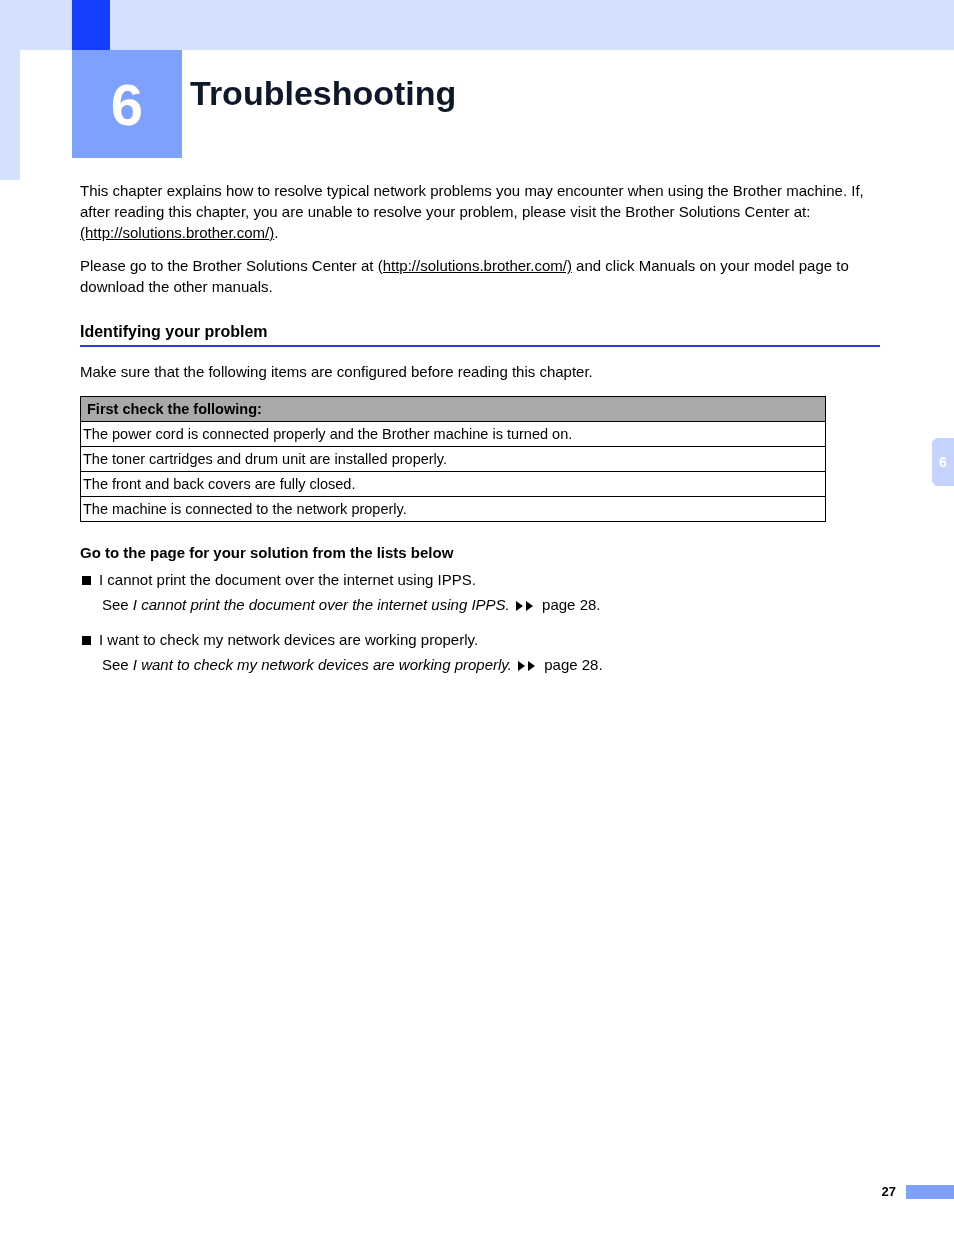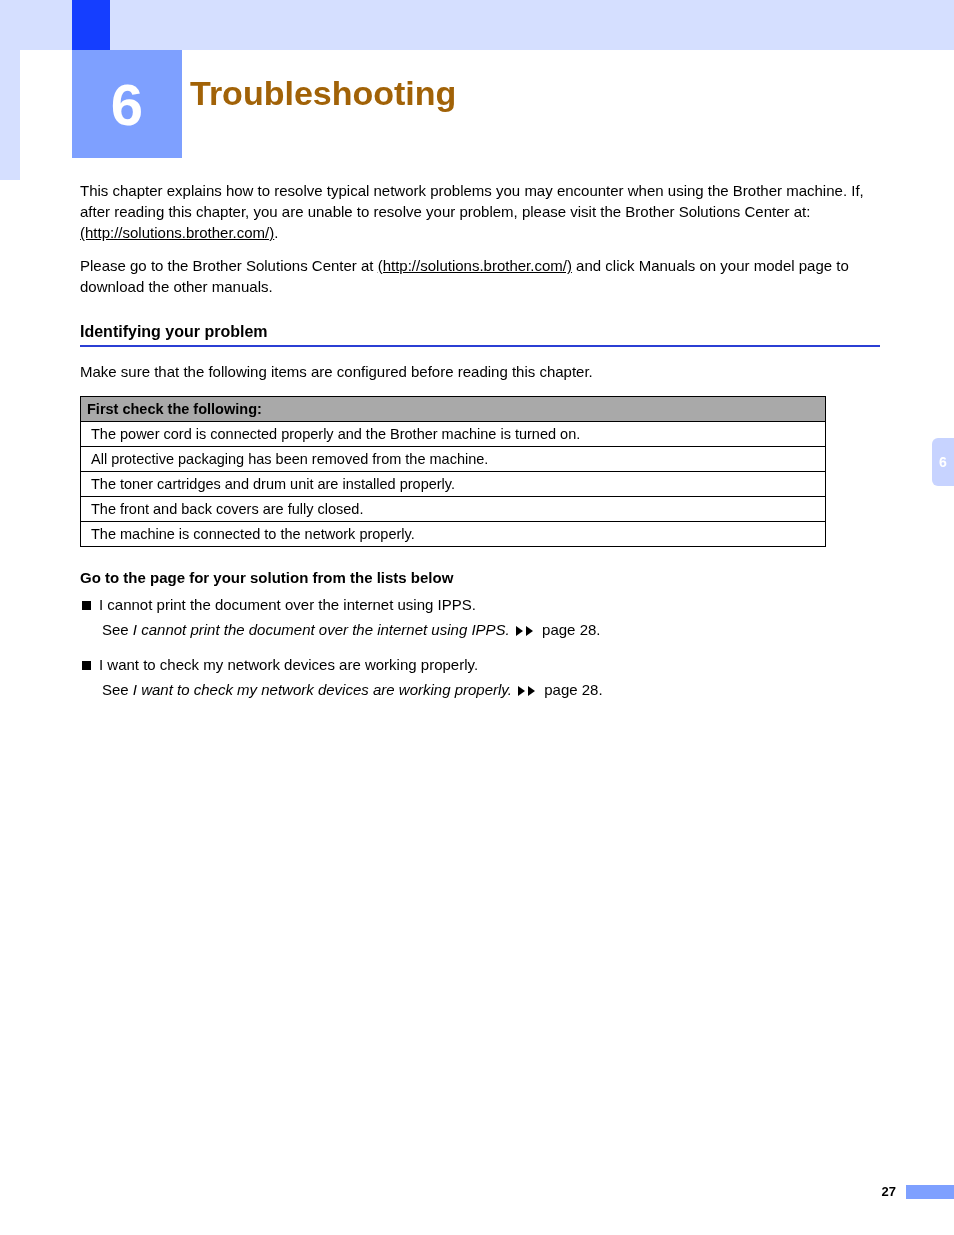--- a/index.html
+++ b/index.html
@@ -43,21 +43,21 @@
   .chapter-num {
     color: #fff;
     font-size: 58px;
     font-weight: bold;
   }
   .chapter-title {
     position: absolute;
     top: 74px; left: 190px;
     font-size: 34px;
     font-weight: bold;
-    color: #a16207;
+    color: #0f172a;
   }
   .content {
     position: absolute;
     top: 180px;
     left: 80px;
     width: 800px;
   }
   .h-overview {
     font-size: 28px;
     font-weight: bold;
@@ -85,21 +85,21 @@
   .check-table th {
     background: #a9a9a9;
     text-align: left;
     font-weight: bold;
     padding: 4px 6px;
     border: 1px solid #000;
     font-size: 14.5px;
   }
   .check-table td {
     border: 1px solid #000;
-    padding: 4px 10px;
+    padding: 4px 2px;
     font-size: 14.5px;
   }
   .bold-line {
     font-weight: bold;
     margin-bottom: 10px;
   }
   .bullet-row {
     display: flex;
     align-items: flex-start;
     gap: 8px;
@@ -174,23 +174,20 @@
 
   <table class="check-table">
     <tbody>
         <tr>
           <th>First check the following:</th>
         </tr>
     <tr>
           <td>The power cord is connected properly and the Brother machine is turned on.</td>
         </tr>
     <tr>
-          <td>All protective packaging has been removed from the machine.</td>
-        </tr>
-    <tr>
           <td>The toner cartridges and drum unit are installed properly.</td>
         </tr>
     <tr>
           <td>The front and back covers are fully closed.</td>
         </tr>
     <tr>
           <td>The machine is connected to the network properly.</td>
         </tr>
   </tbody>
     </table>

